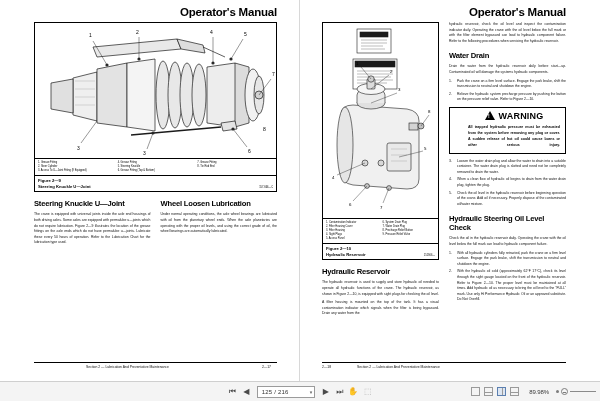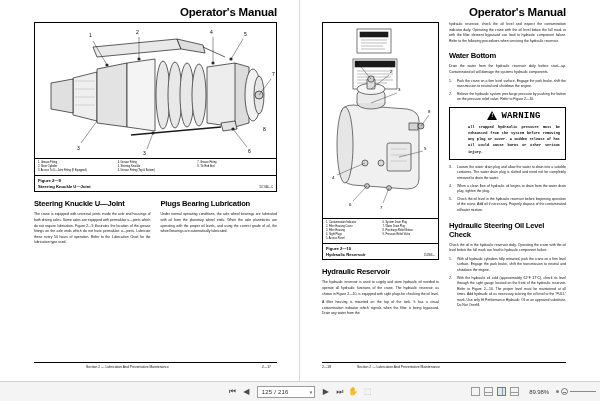--- a/index.html
+++ b/index.html
@@ -110,21 +110,20 @@
     position: absolute;
     left: 0;
   }
   ol.numlist.start3 { counter-reset: n 2; }
   
   .warning {
     border: 1.4px solid #000;
     padding: 3px 5px 4px 18px;
     margin: 4px 0 5px 0;
     text-align: center;
-    font-family: Liberation Mono, monospace;
   }
   .warning-head {
     display: flex;
     align-items: center;
     justify-content: center;
     gap: 4px;
     margin-bottom: 3px;
   }
   .warn-tri {
     width: 0; height: 0;
@@ -383,21 +382,21 @@
           <div class="code">157.666—C</div>
         </div>
       </div>
 
       <div class="cols2">
         <div>
           <h2 class="sec">Steering Knuckle U—Joint</h2>
           <p class="body">The crane is equipped with universal joints inside the axle end housings of both driving axles.  Some axles are equipped with permalube u—joints which do not require lubrication.  Figure 2—9 illustrates the location of the grease fittings on the axle ends which do not have permalube u—joints.  Lubricate these every 50 hours of operation.  Refer to the Lubrication Chart for the lubrication type used.</p>
         </div>
         <div>
-          <h2 class="sec">Plugs Bearing Lubrication</h2>
+          <h2 class="sec">Wheel Loosen Lubrication</h2>
           <p class="body">Under normal operating conditions, the axle wheel bearings are lubricated with oil from the planetary wheel ends.  When the axle planetaries are operating with the proper oil levels, and using the correct grade of oil, the wheel bearings are automatically lubricated.</p>
         </div>
       </div>
 
       <div class="footer left">
         <span class="ftxt">Section 2 — Lubrication And Preventative Maintenance</span>
         <span class="fpg">2—17</span>
       </div>
     </div>
 
@@ -506,21 +505,21 @@
           </div>
 
           <h2 class="sec">Hydraulic Reservoir</h2>
           <p class="body">The hydraulic reservoir is used to supply and store hydraulic oil needed to operate all hydraulic functions of the crane.  The hydraulic reservoir, as shown in Figure 2—10, is equipped with sight plugs for checking the oil level.</p>
           <p class="body">A filter housing is mounted on the top of the tank.  It has a visual contamination indicator which signals when the filter is being bypassed.  Drain any water from the</p>
         </div>
 
         <div>
           <p class="body">hydraulic reservoir, check the oil level and inspect the contamination indicator daily.  Operating the crane with the oil level below the full mark or with the filter element bypassed can lead to hydraulic component failure.  Refer to the following procedures when servicing the hydraulic reservoir.</p>
 
-          <h2 class="sec">Water Bottom</h2>
+          <h2 class="sec">Water Drain</h2>
           <p class="body">Drain the water from the hydraulic reservoir daily before start—up.  Contaminated oil will damage the systems hydraulic components.</p>
 
           <ol class="numlist">
             <li>Park the crane on a firm level surface.  Engage the park brake, shift the transmission to neutral and shutdown the engine.</li>
             <li>Relieve the hydraulic system precharge pressure by pushing the button on the pressure relief valve.  Refer to Figure 2—10.</li>
           </ol>
 
           <div class="warning">
             <div class="warning-head">
               <span class="warn-tri"></span>

